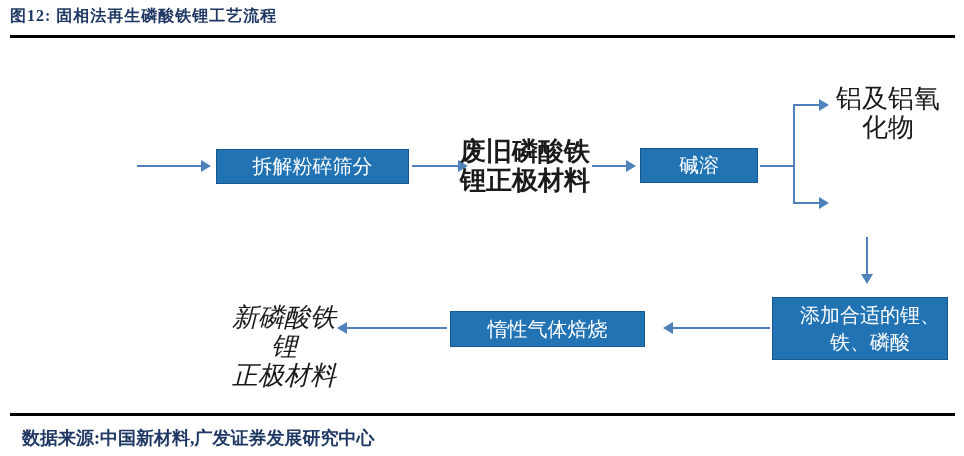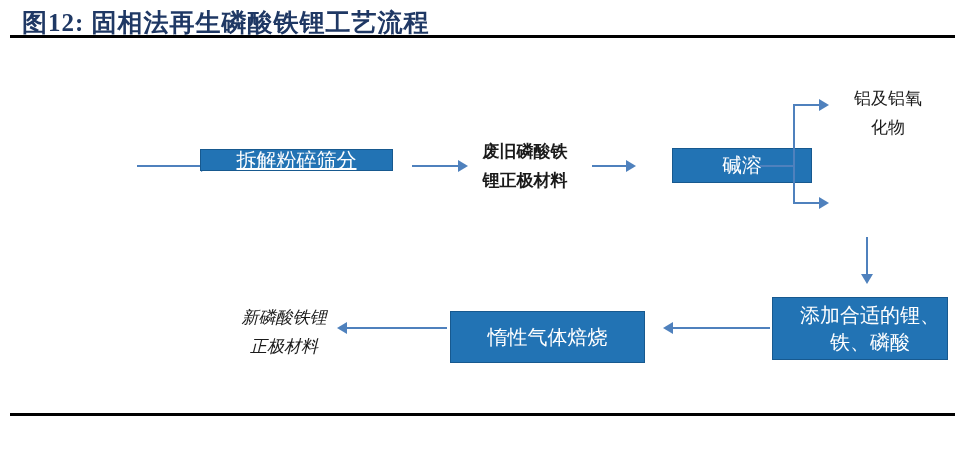--- a/index.html
+++ b/index.html
@@ -3,32 +3,32 @@
 <meta charset="utf-8">
 <style>
   html,body{margin:0;padding:0;background:#ffffff;}
   #stage{
     position:relative;width:964px;height:456px;background:#ffffff;overflow:hidden;
     font-family:"Liberation Serif","DejaVu Serif",serif;
   }
   .abs{position:absolute;}
   
   .fig-title{
-    left:22px;top:6px;font-size:25px;font-weight:bold;color:#1f3864;
+    left:10px;top:6px;font-size:16px;font-weight:bold;color:#1f3864;
     letter-spacing:1px;white-space:nowrap;
   }
   .rule{left:10px;width:945px;height:3px;background:#000000;}
   .rule-top{top:35px;}
   .rule-bottom{top:413px;}
   .source-note{
     left:22px;top:426px;font-size:18px;font-weight:bold;color:#1f3864;white-space:nowrap;
   }
   
   .flabel{
-    font-size:17px;line-height:29px;color:#1a1a1a;text-align:center;
+    font-size:26px;line-height:29px;color:#1a1a1a;text-align:center;
     white-space:pre-line;
   }
   
   .pbox{
     background:#2273b4;border:1px solid #17598f;color:#ffffff;
     display:flex;align-items:center;justify-content:center;
     font-size:20px;text-align:center;white-space:nowrap;box-sizing:border-box;
   }
   .pbox.multiline{white-space:pre-line;line-height:27px;}
   
@@ -43,32 +43,32 @@
 
 <div id="stage">
 
   <div class="abs fig-title">图12: 固相法再生磷酸铁锂工艺流程</div>
   <div class="abs rule rule-top"></div>
 
 
   <div class="abs hline" style="left:137px;top:165px;width:64px;"></div>
   <div class="abs head-right" style="left:201px;top:160px;"></div>
 
-  <div class="abs pbox" style="left:200px;top:149px;width:193px;height:22px;text-decoration:underline;">拆解粉碎筛分</div>
+  <div class="abs pbox" style="left:216px;top:149px;width:193px;height:35px;">拆解粉碎筛分</div>
 
   <div class="abs hline" style="left:412px;top:165px;width:46px;"></div>
   <div class="abs head-right" style="left:458px;top:160px;"></div>
 
   <div class="abs flabel" style="left:460px;top:137px;width:130px;font-weight:bold;">废旧磷酸铁
 锂正极材料</div>
 
   <div class="abs hline" style="left:592px;top:165px;width:34px;"></div>
   <div class="abs head-right" style="left:626px;top:160px;"></div>
 
-  <div class="abs pbox" style="left:640px;top:148px;width:140px;height:35px;margin-left:32px;">碱溶</div>
+  <div class="abs pbox" style="left:640px;top:148px;width:118px;height:35px;">碱溶</div>
 
   <div class="abs hline" style="left:760px;top:165px;width:34px;"></div>
   <div class="abs vline" style="left:793px;top:104px;height:100px;"></div>
 
   <div class="abs hline" style="left:793px;top:104px;width:26px;"></div>
   <div class="abs head-right" style="left:819px;top:99px;"></div>
   <div class="abs flabel" style="left:833px;top:84px;width:110px;">铝及铝氧
 化物</div>
 
   <div class="abs hline" style="left:793px;top:202px;width:26px;"></div>
@@ -76,23 +76,24 @@
 
   <div class="abs vline" style="left:866px;top:237px;height:38px;"></div>
   <div class="abs head-down" style="left:861px;top:274px;"></div>
 
   <div class="abs pbox multiline" style="left:772px;top:297px;width:176px;height:63px;padding-left:20px;">添加合适的锂、
 铁、磷酸</div>
 
   <div class="abs head-left" style="left:663px;top:322px;"></div>
   <div class="abs hline" style="left:673px;top:327px;width:97px;"></div>
 
-  <div class="abs pbox" style="left:450px;top:311px;width:195px;height:52px;font-family:Liberation Mono, monospace;">惰性气体焙烧</div>
+  <div class="abs pbox" style="left:450px;top:311px;width:195px;height:36px;font-family:Liberation Mono, monospace;">惰性气体焙烧</div>
 
   <div class="abs head-left" style="left:337px;top:322px;"></div>
   <div class="abs hline" style="left:347px;top:327px;width:100px;"></div>
 
   <div class="abs flabel" style="left:222px;top:303px;width:124px;font-style:italic;">新磷酸铁锂
 正极材料</div>
 
   <div class="abs rule rule-bottom"></div>
+  <div class="abs source-note">数据来源:中国新材料,广发证券发展研究中心</div>
 
 </div>
 
 </body></html>

